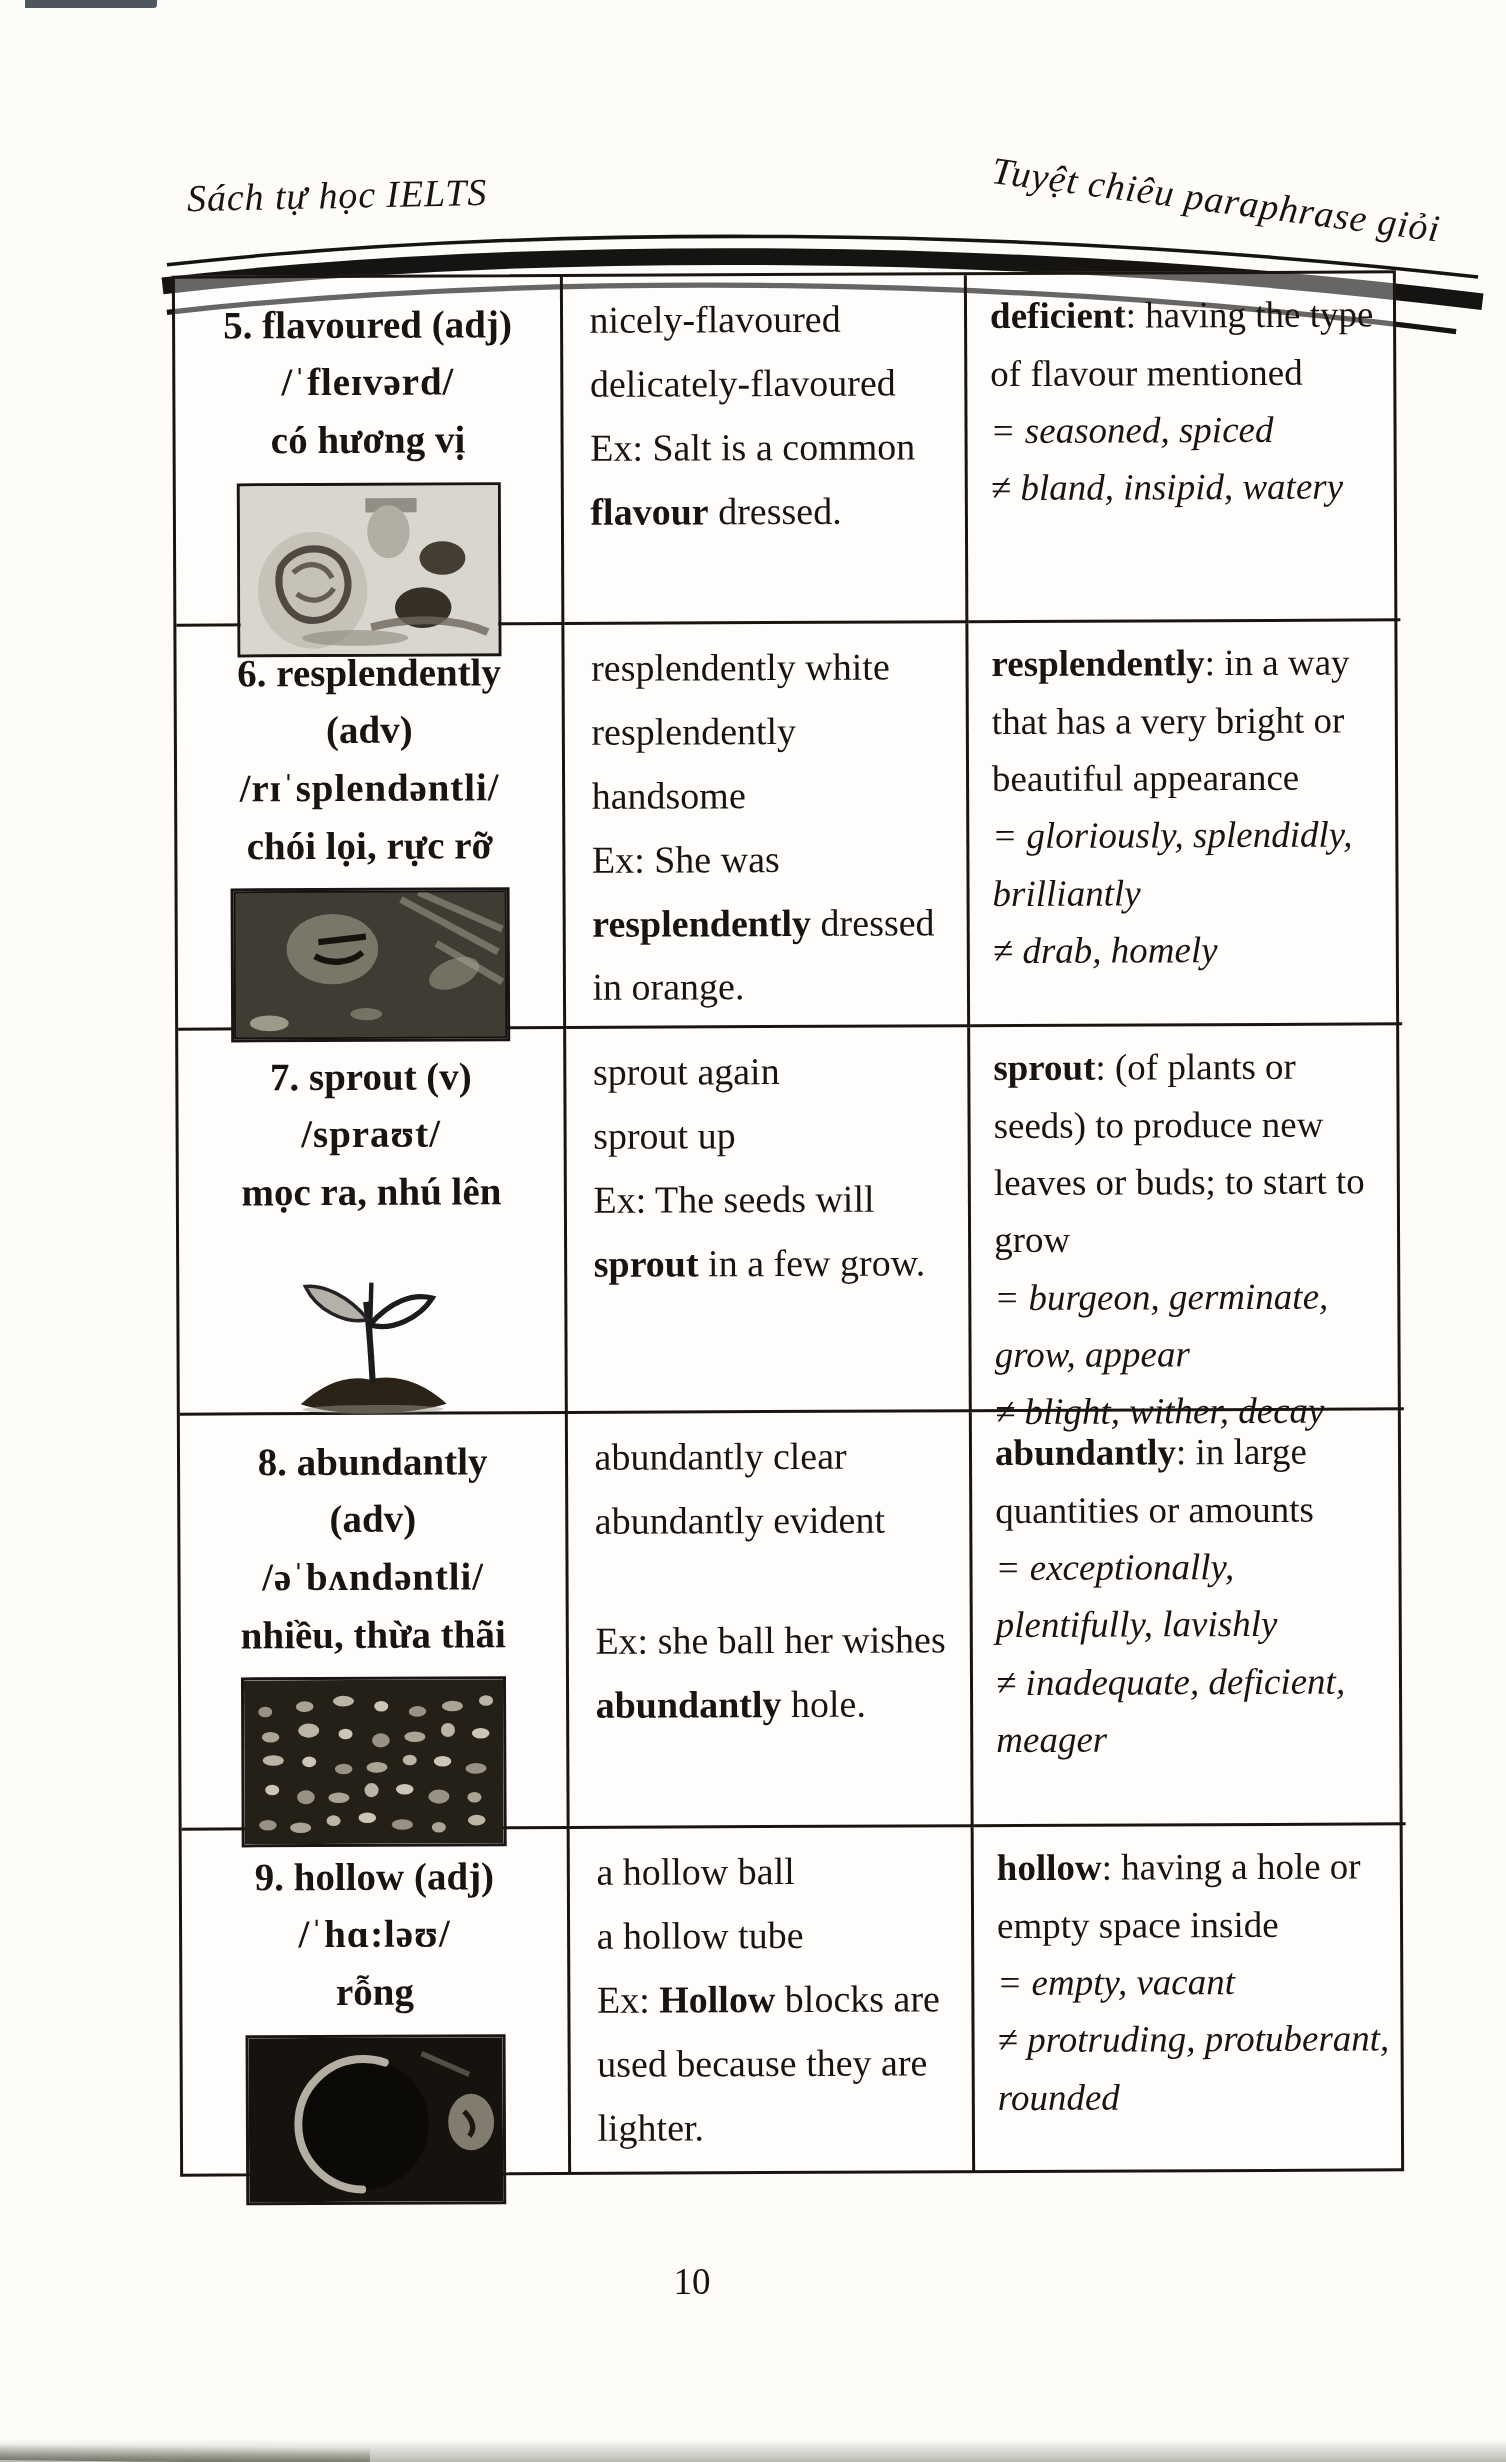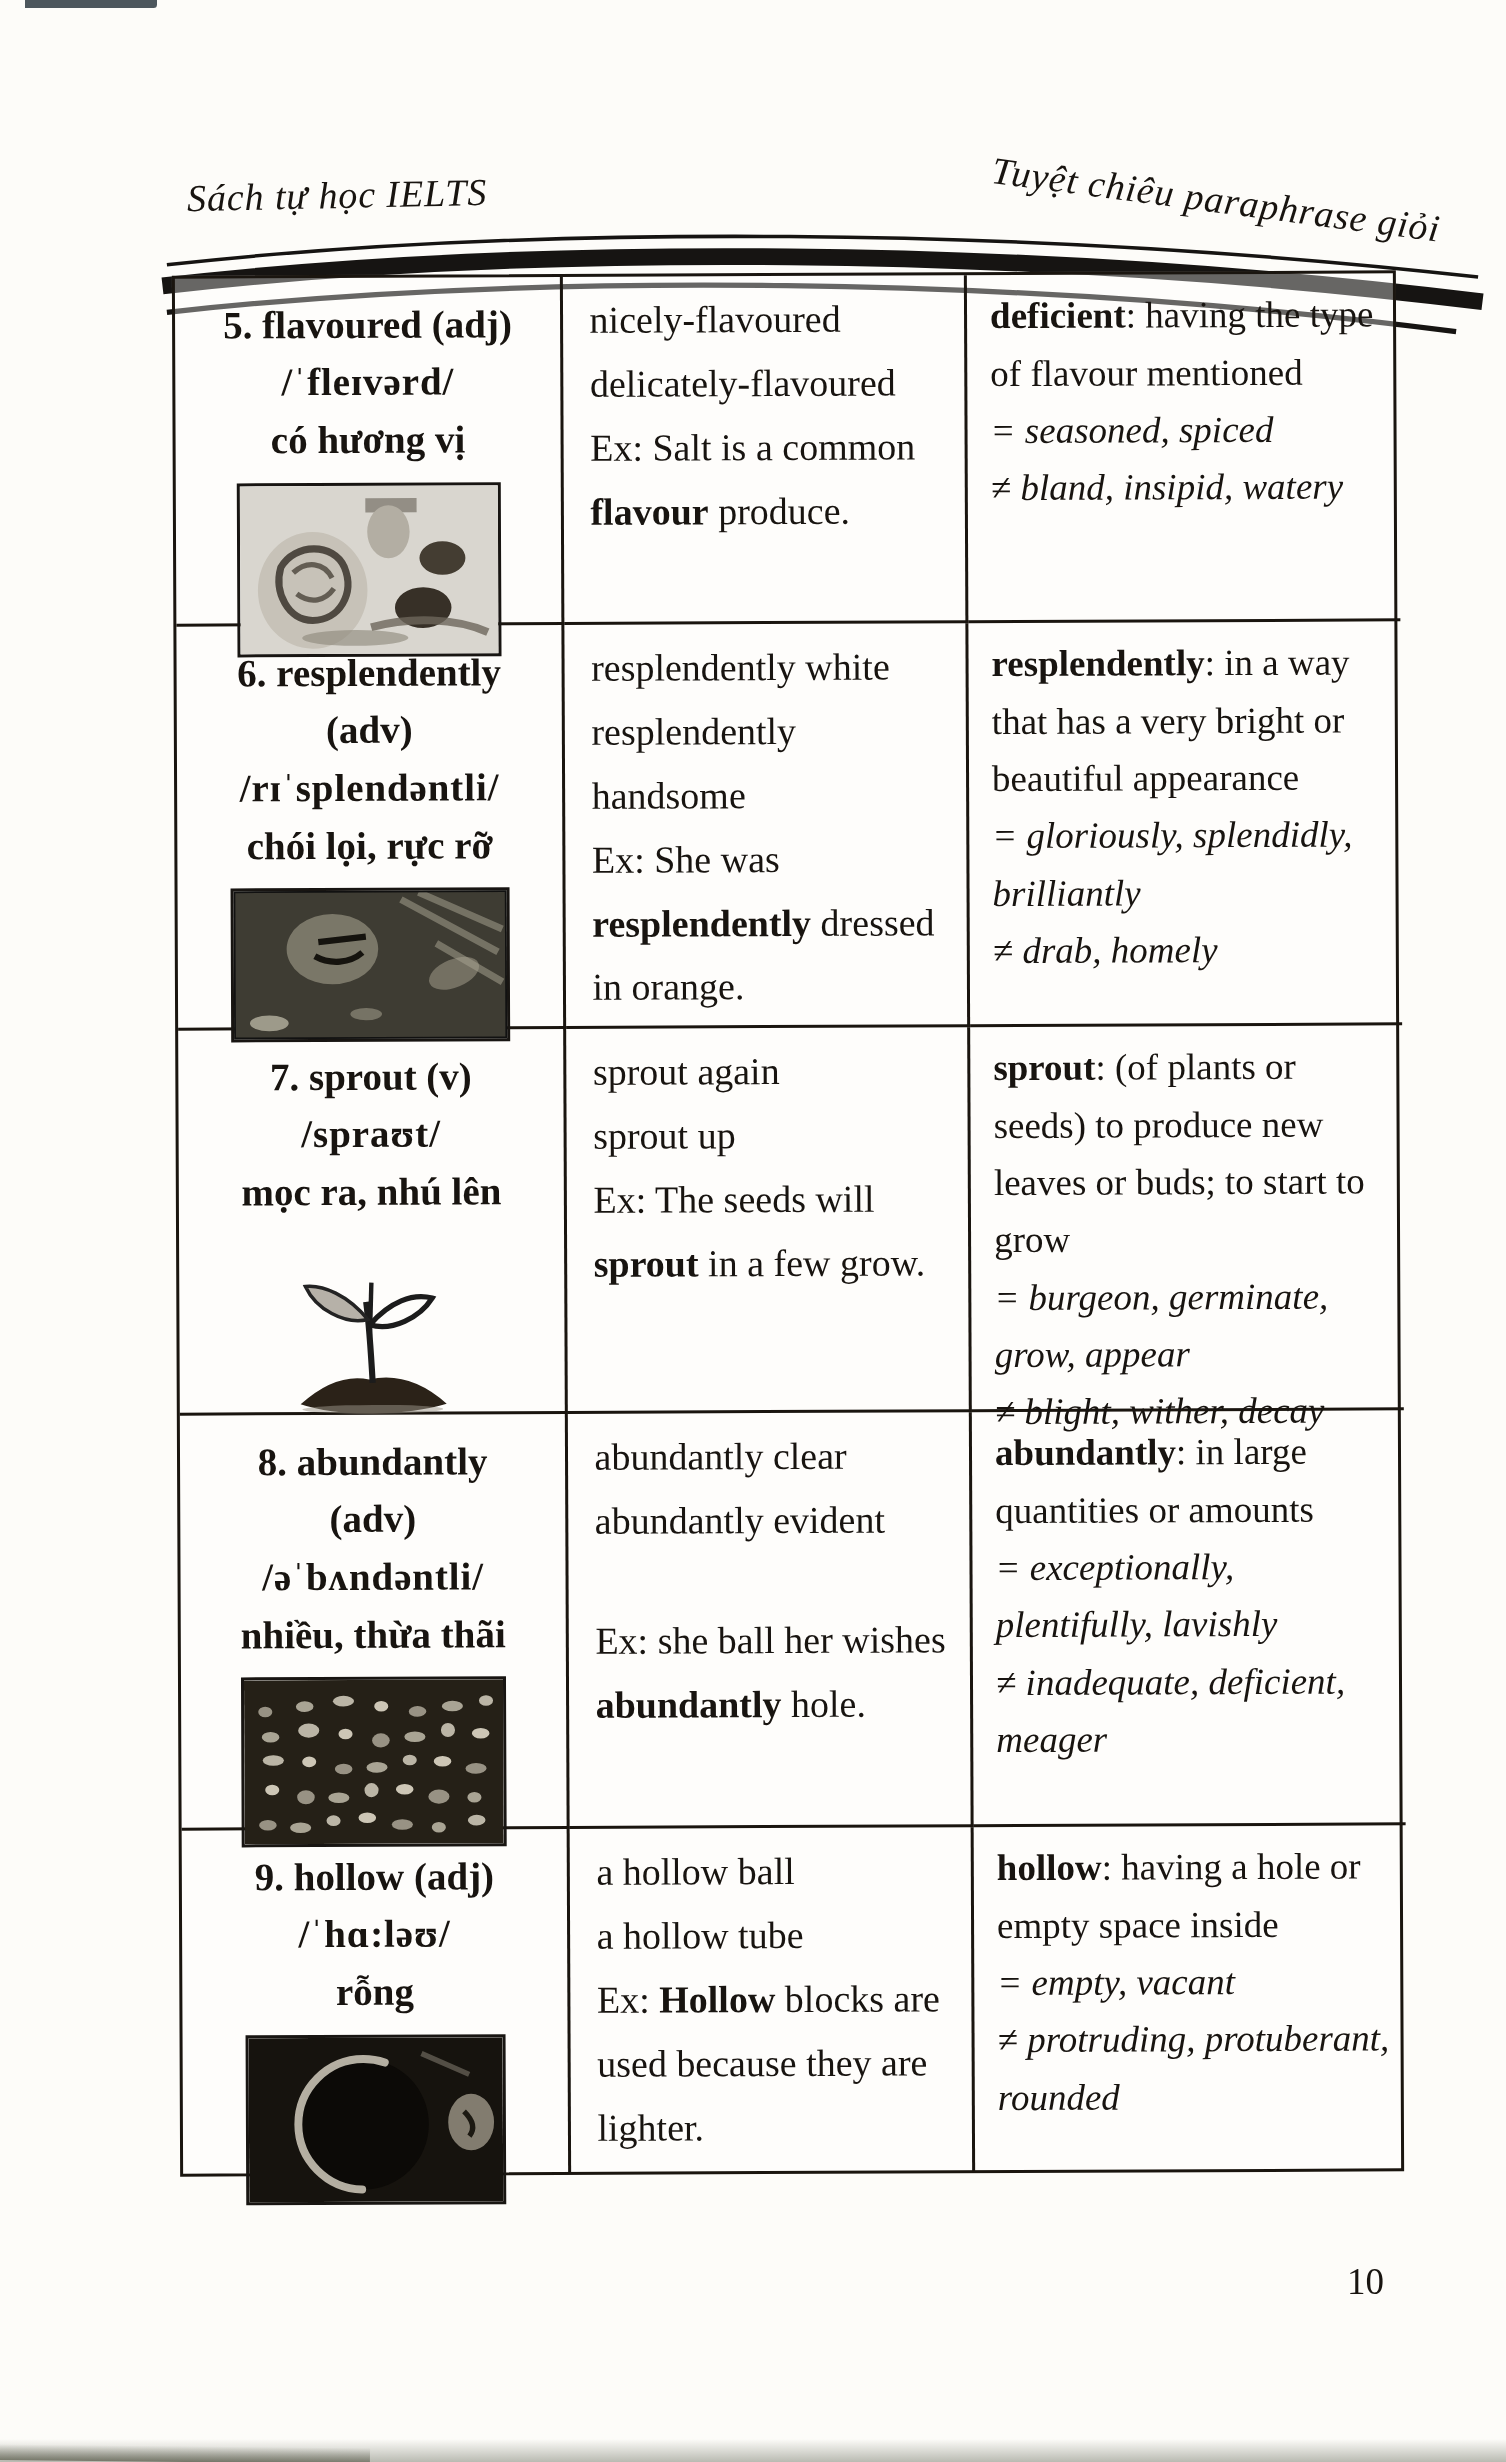--- a/index.html
+++ b/index.html
@@ -43,21 +43,21 @@
   .c1{text-align:center;font-weight:bold;font-size:39px;line-height:1.48;padding:17.6px 14px 0;}
   .c1 .ipa{letter-spacing:0.9px;}
   .c2{font-size:38px;line-height:1.68;padding:12.3px 21px 0 26.5px;}
   .c3{font-size:37px;line-height:1.55;padding:12.3px 16px 0 23px;}
   .defword{font-weight:bold;}
   .syn,.ant{font-style:italic;}
   .exb{font-weight:bold;margin-top:6px;}
   .gap{margin-top:56px;}
   .photo{display:block;margin:14px auto 0;}
   .photo.framed{border:3.5px solid #181512;}
-  .pagenum{position:absolute;left:0;top:2260px;width:1384px;text-align:right;font-size:37px;}
+  .pagenum{position:absolute;left:0;top:2260px;width:1384px;text-align:center;font-size:37px;}
 </style>
 </head>
 <body>
 
 <div class="page">
 
   <div class="corner-mark"></div>
 
   <div class="hdr-left">Sách tự học IELTS</div>
   <div class="hdr-right">Tuyệt chiêu paraphrase giỏi</div>
@@ -84,21 +84,21 @@
         <ellipse cx="168" cy="52" rx="24" ry="30" fill="#b3aea3"></ellipse>
         <ellipse cx="229" cy="82" rx="26" ry="19" fill="#443d32"></ellipse>
         <ellipse cx="207" cy="138" rx="32" ry="23" fill="#373027"></ellipse>
         <path d="M148 160 C 192 148, 244 150, 280 166" stroke="#6d675b" stroke-width="9" fill="none" opacity=".8"></path>
         <ellipse cx="130" cy="172" rx="60" ry="9" fill="#8b8578" opacity=".6"></ellipse>
       </svg>
     </div>
     <div class="cell c2">
       <div>nicely-flavoured</div>
       <div>delicately-flavoured</div>
-      <div><span>Ex: Salt is a common </span><span class="exb">flavour</span><span> produce.</span></div>
+      <div><span>Ex: Salt is a common </span><span class="exb">flavour</span><span> dressed.</span></div>
     </div>
     <div class="cell c3 last-col">
       <div><span class="defword">deficient</span><span>: having the type of flavour mentioned</span></div>
       <div class="syn">= seasoned, spiced</div>
       <div class="ant">≠ bland, insipid, watery</div>
     </div>
 
     <div class="cell c1">
       <div>6. resplendently</div>
       <div>(adv)</div>

